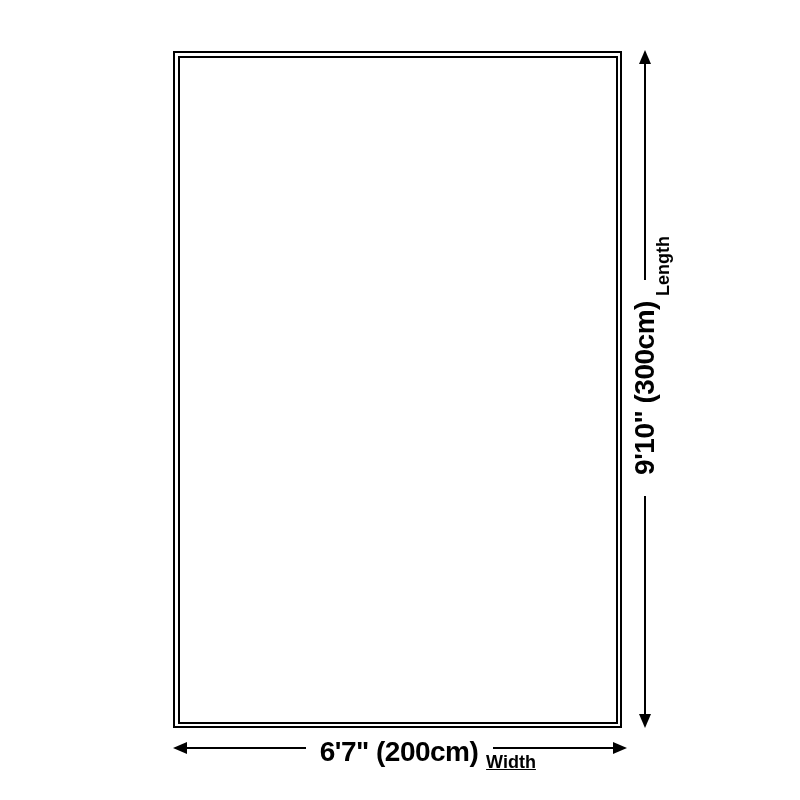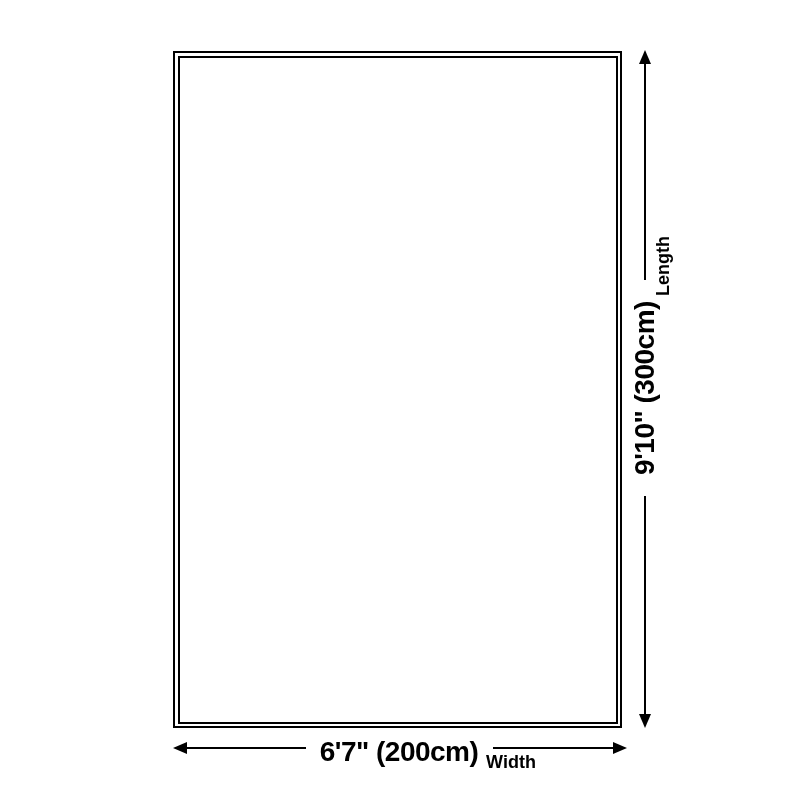--- a/index.html
+++ b/index.html
@@ -70,21 +70,21 @@
   .dim-label {
     position: absolute;
     font-weight: 700;
     font-size: 18px;
     line-height: 1;
     white-space: nowrap;
     transform: translate(-50%, -50%);
   }
   .rot { transform: translate(-50%, -50%) rotate(-90deg); }
   .width-value  { left: 399px; top: 752px; }
-  .width-label  { left: 511px; top: 762px; }
+  .width-label  { left: 511px; top: 762px; text-decoration: underline; }
   .length-value { left: 645px; top: 388px; }
   .length-label { left: 663px; top: 266px; }
 </style>
 </head>
 <body>
 
 <div class="canvas">
 
   <div class="rug-outline">
     <div class="rug-outline-inner"></div>

